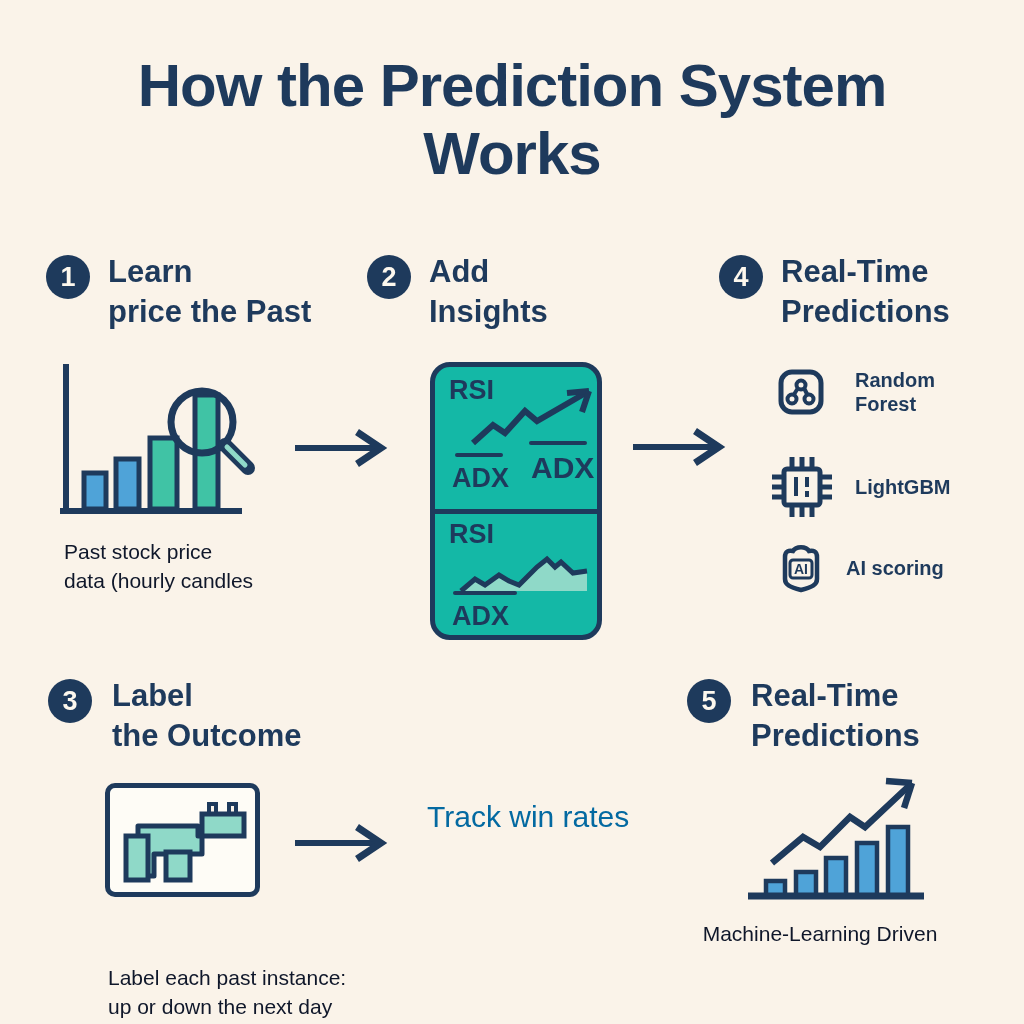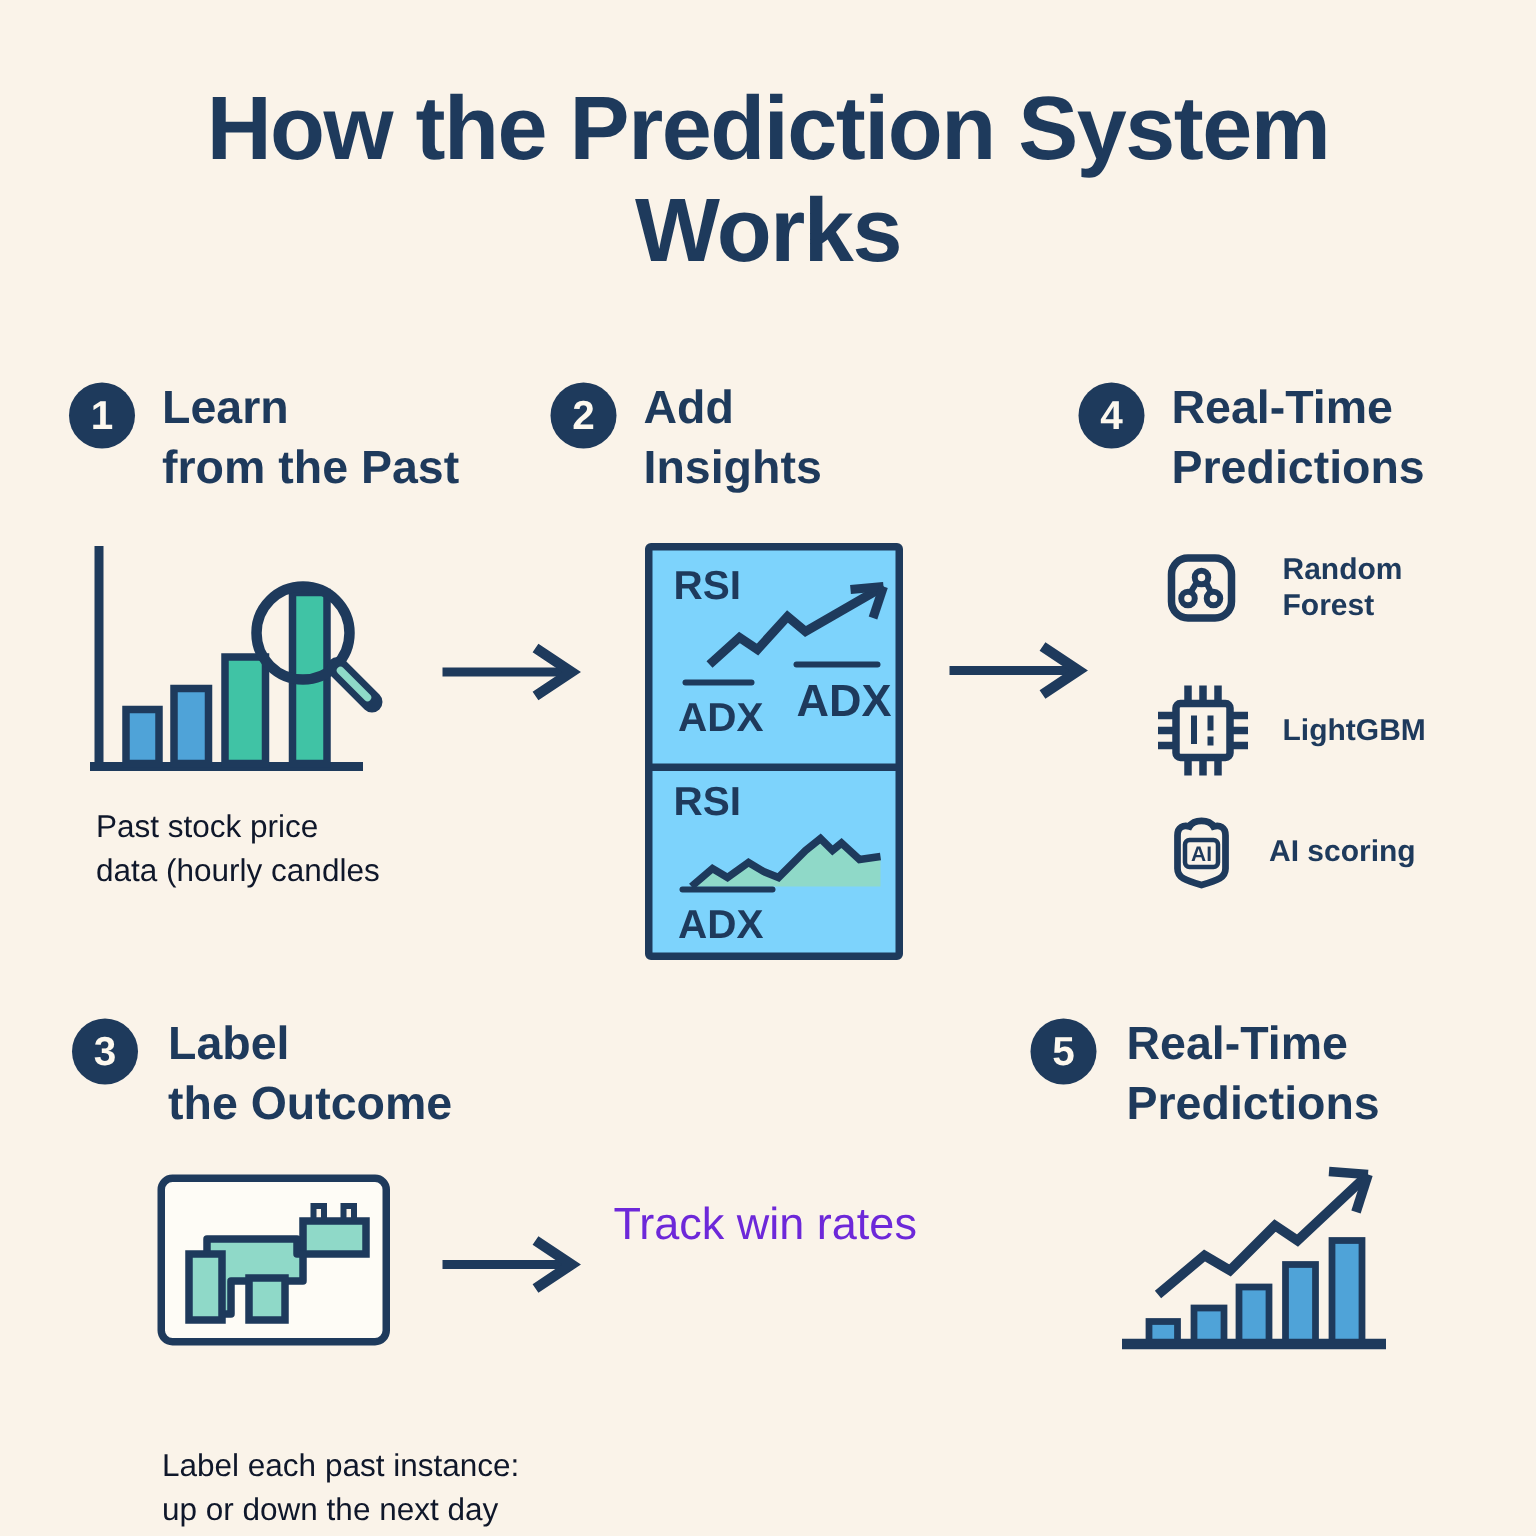--- a/index.html
+++ b/index.html
@@ -17,51 +17,51 @@
     flex:0 0 auto;width:44px;height:44px;border-radius:50%;background:#1e3a5c;color:#fdf8ee;
     font-size:27px;font-weight:700;display:flex;align-items:center;justify-content:center;margin-top:3px;
   }
   .step-title{font-size:31px;font-weight:700;line-height:1.3;}
   .step-title span{display:block;}
   .caption{position:absolute;font-size:21px;font-weight:500;line-height:1.38;color:#0f172a;}
   .caption span{display:block;}
   .abs{position:absolute;}
   .indicator-box{
     position:absolute;left:430px;top:362px;width:172px;height:278px;
-    border:5px solid #1e3a5c;border-radius:4px;background:#7dd3fc;box-sizing:border-box;
+    border:5px solid #1e3a5c;border-radius:20px;background:#14b8a6;box-sizing:border-box;
   }
   .indicator-divider{position:absolute;left:-5px;right:-5px;top:142px;height:5px;background:#1e3a5c;}
   .ind-label{position:absolute;font-weight:700;color:#1e3a5c;}
   .ind-underline{position:absolute;height:4px;background:#1e3a5c;border-radius:2px;}
   .model-item{position:absolute;display:flex;align-items:center;}
   .model-label{font-size:20px;font-weight:700;line-height:1.22;}
   .model-label span{display:block;}
   .icon-wrap{position:relative;flex:0 0 auto;}
-  .track-label{position:absolute;left:409px;top:800px;font-size:30px;font-weight:500;color:#6d28d9;}
+  .track-label{position:absolute;left:427px;top:800px;font-size:30px;font-weight:500;color:#0369a1;}
   .caption-center{left:620px;top:920px;width:400px;text-align:center;}
   .label-box{
     position:absolute;left:105px;top:783px;width:155px;height:114px;
     border:5px solid #1e3a5c;border-radius:10px;background:#fefcf6;box-sizing:border-box;
   }
 </style>
 </head>
 <body>
 
 <div class="canvas">
 
   <div class="title">
     <span>How the Prediction System</span>
     <span>Works</span>
   </div>
 
   <div class="step-header" style="left:46px;top:252px;">
     <div class="step-circle">1</div>
     <div class="step-title">
       <span>Learn</span>
-      <span>from the Past</span>
+      <span>price the Past</span>
     </div>
   </div>
 
   <div class="step-header" style="left:367px;top:252px;">
     <div class="step-circle">2</div>
     <div class="step-title">
       <span>Add</span>
       <span>Insights</span>
     </div>
   </div>
@@ -216,14 +216,15 @@
     <polyline points="30,91 61,65 78,75 108,45 123,55 170,11" fill="none" stroke="#1e3a5c" stroke-width="6.5"></polyline>
     <line x1="170" y1="11" x2="144" y2="9" stroke="#1e3a5c" stroke-width="6.5"></line>
     <line x1="170" y1="11" x2="162" y2="36" stroke="#1e3a5c" stroke-width="6.5"></line>
   </svg>
 
   <div class="caption" style="left:108px;top:964px;">
     <span>Label each past instance:</span>
     <span>up or down the next day</span>
   </div>
 
+  <div class="caption caption-center">Machine-Learning Driven</div>
 
 </div>
 
 </body></html>

